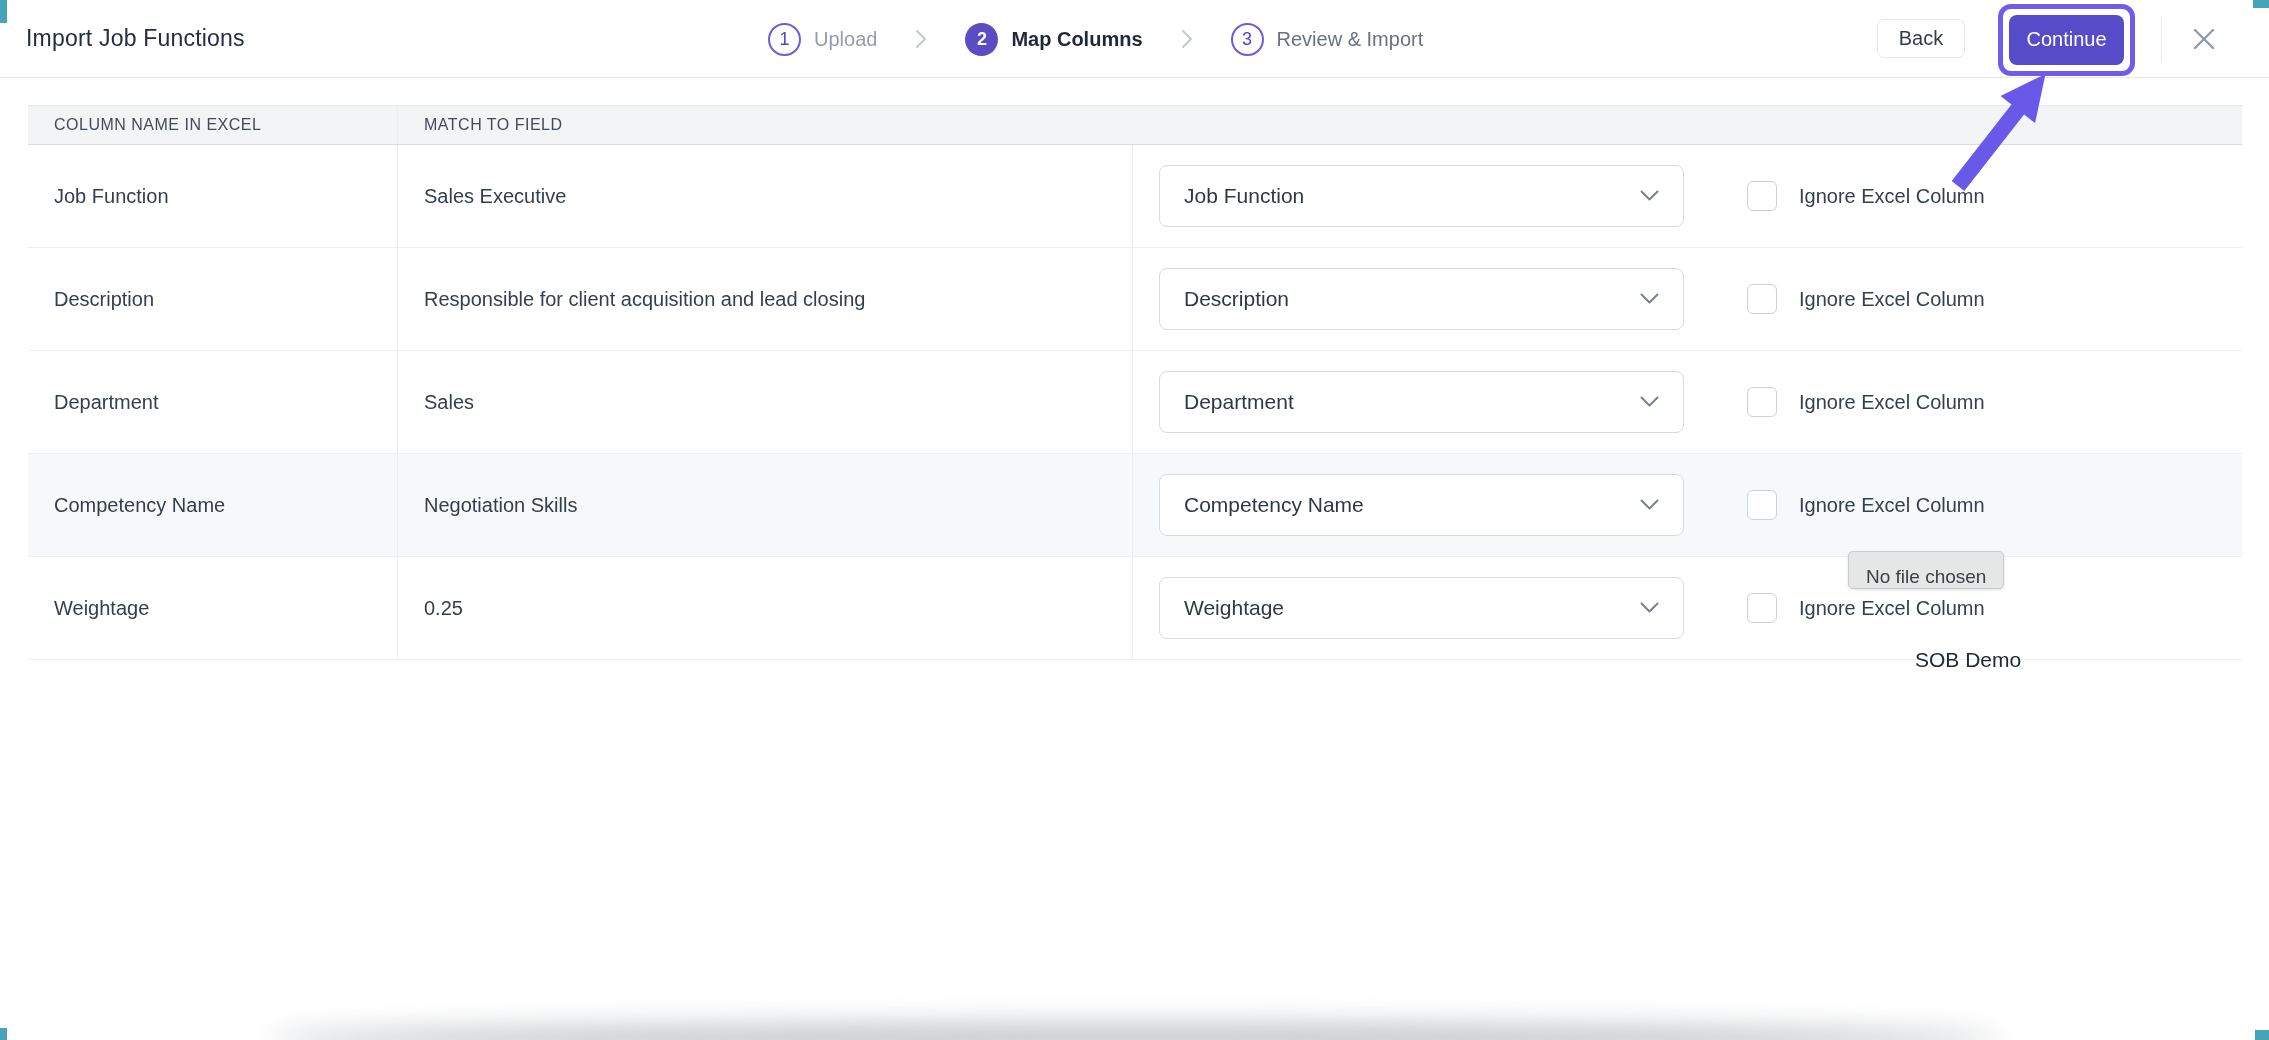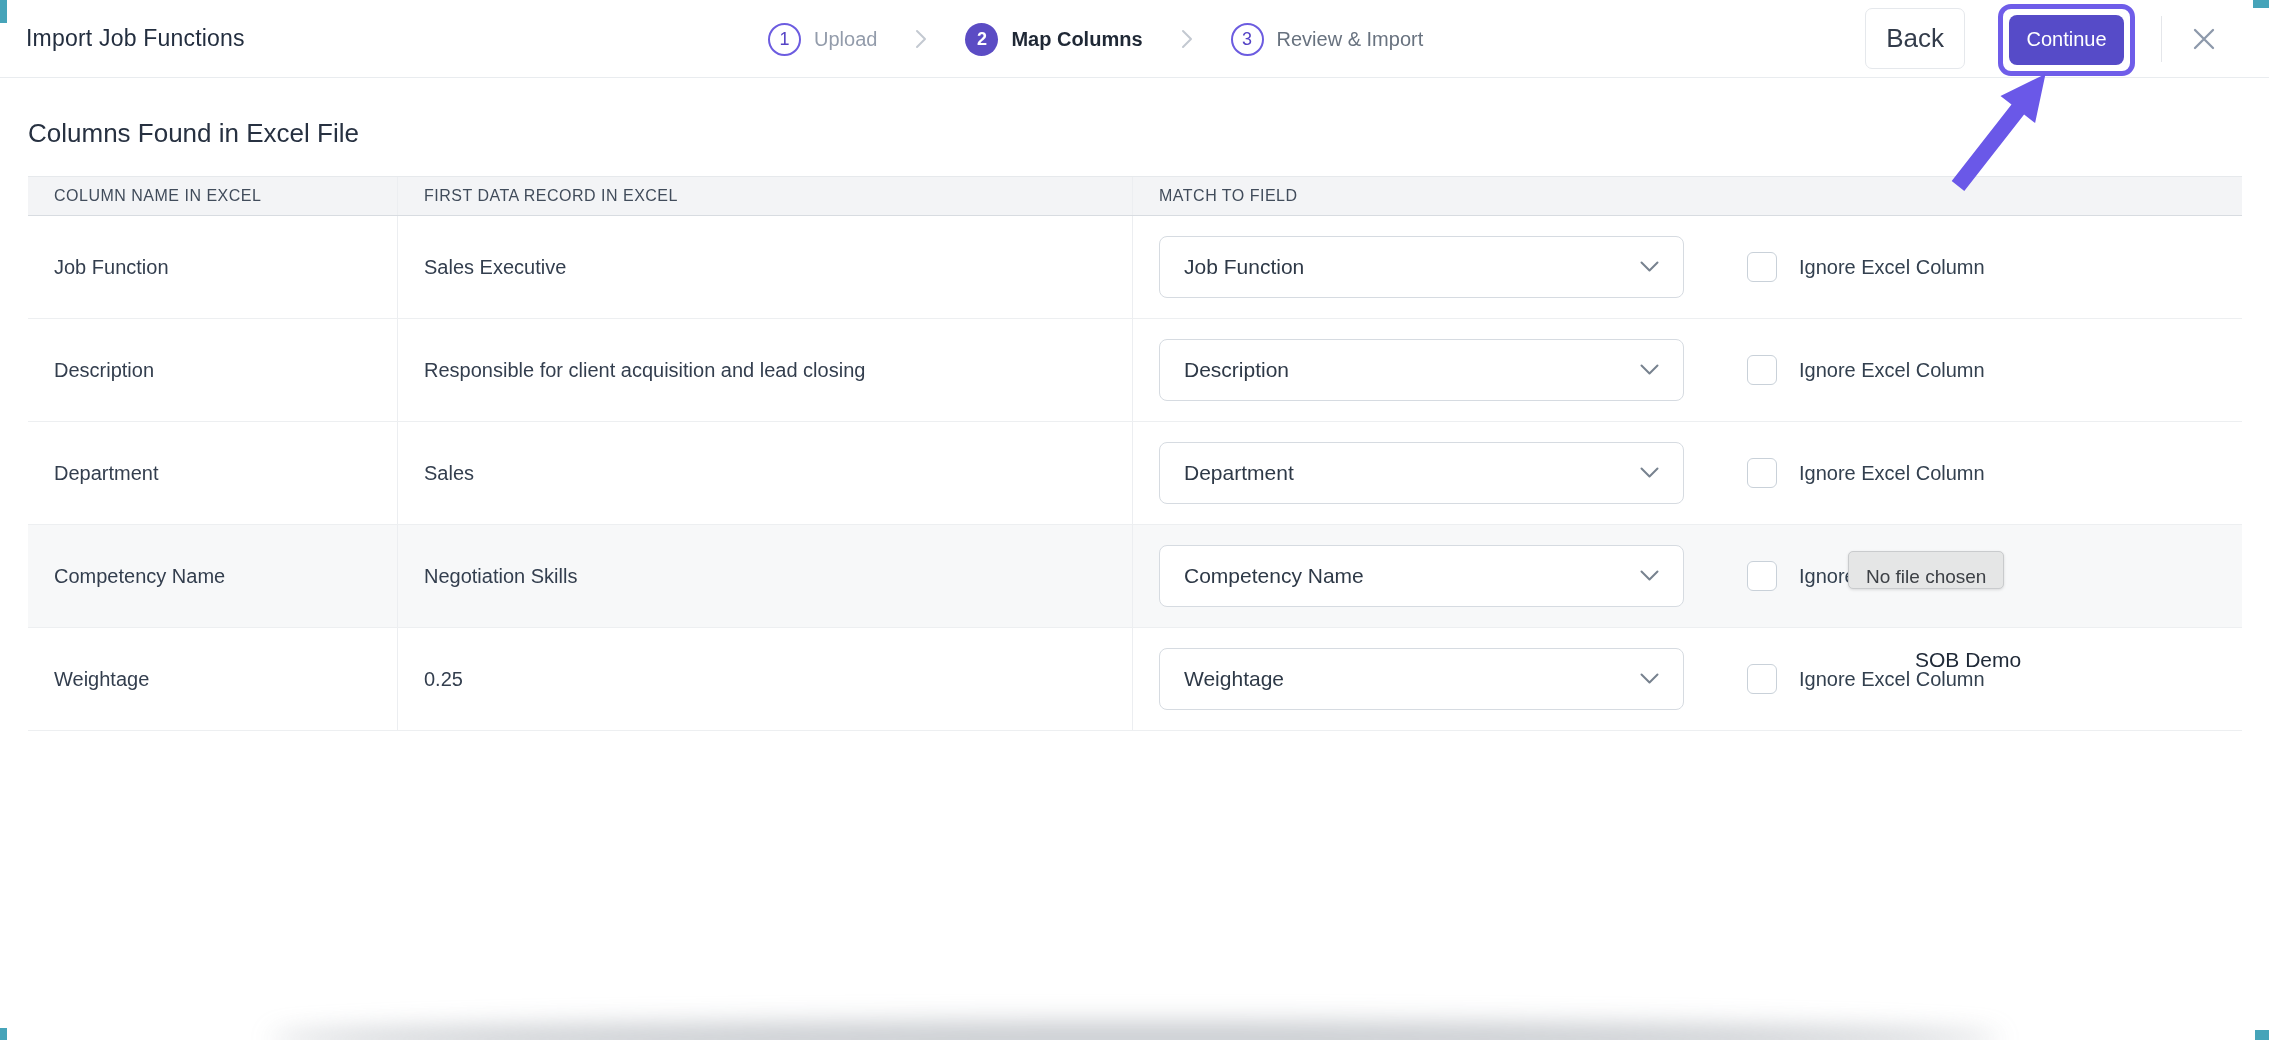--- a/index.html
+++ b/index.html
@@ -38,23 +38,23 @@
   }
   .step-circle.outlined { border: 2px solid #6c5ce0; color: #5543c6; background: #fff; }
   .step-circle.filled   { background: #5b4cc4; color: #fff; font-weight: 700; }
   .step-label { font-size: 20px; color: #939cab; }
   .step.active .step-label { color: #1f2835; font-weight: 600; }
   .step.upcoming .step-label { color: #68727f; }
   .step-sep { display: flex; align-items: center; }
 
   .topbar-right { margin-left: auto; display: flex; align-items: center; }
   .btn-back {
-    min-width: 88px; height: 61px;
+    min-width: 88px; height: 39px;
     background: #fff; border: 1px solid #e5e8ec; border-radius: 7px;
-    font-size: 26px; color: #333c4b; font-family: inherit;
+    font-size: 20px; color: #333c4b; font-family: inherit;
     padding: 0 20px; cursor: pointer;
   }
   .ring {
     margin-left: 33px;
     border: 5px solid #6f5de9;
     border-radius: 13px;
     padding: 6px;
     background: #fff;
     line-height: 0;
     position: relative; top: 1px;
@@ -189,26 +189,24 @@
         </svg>
       </div>
     </div>
   </header>
 
   <svg class="arrow-svg" width="105" height="130" viewBox="0 0 105 130">
     <polygon points="16.3,124.9 76.1,48.4 87.1,57.1 97.5,8 52.5,30 63.5,38.6 3.7,115.1" fill="#6a58e8"></polygon>
   </svg>
 
   <main class="content">
-    <h2 class="section-heading">Columns Found in Excel File</h2>
 
     <div class="table">
       <div class="thead">
         <div class="th">COLUMN NAME IN EXCEL</div>
-        <div class="th">FIRST DATA RECORD IN EXCEL</div>
         <div class="th">MATCH TO FIELD</div>
       </div>
       <div id="tbody">
           <div class="trow">
             <div class="td">Job Function</div>
             <div class="td">Sales Executive</div>
             <div class="td">
               <div class="select-box">
                 <span class="select-value">Job Function</span>
                 <span class="select-caret">

